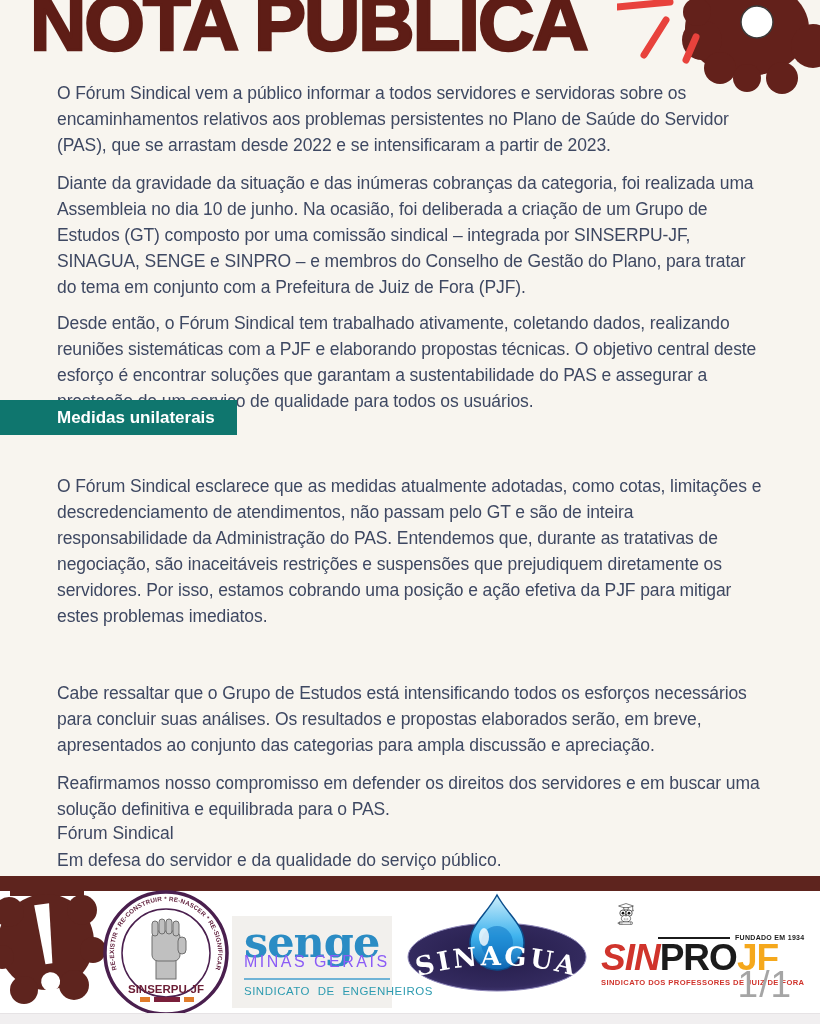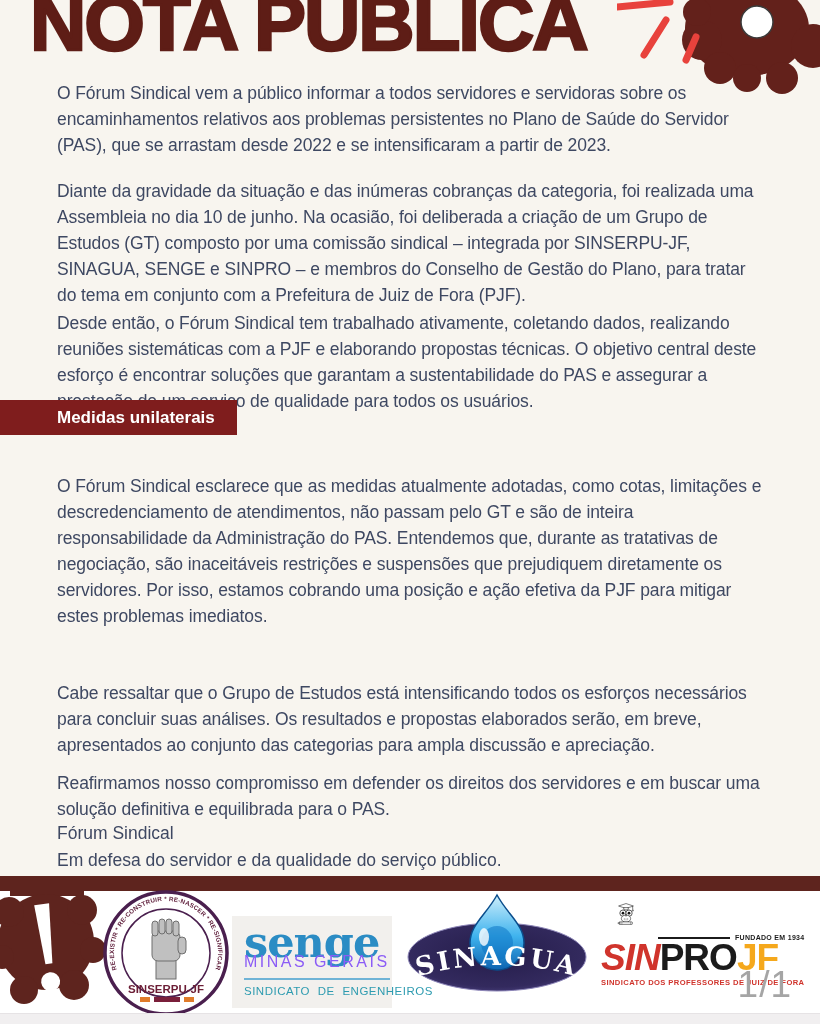--- a/index.html
+++ b/index.html
@@ -18,28 +18,28 @@
   }
   
   .splash-top{position:absolute;top:-14px;right:-12px;width:215px;height:110px;pointer-events:none;}
   
   .para{
     position:absolute;left:57px;width:706px;
     font-size:17.5px;line-height:26px;letter-spacing:-0.1px;
     color:#3e4862;
   }
   .p1{top:62px;}
-  .p2{top:160px;}
+  .p2{top:152px;}
   .p3{top:292px;}
   .p4{top:455px;}
   .p5{top:662px;}
   .p6{top:752px;}
   
   .banner{
-    position:absolute;left:0;height:35px;background:#7f1d1d;
+    position:absolute;left:0;height:35px;background:#0f766e;
     color:#ffffff;font-weight:bold;font-size:17px;
     display:flex;align-items:center;padding-left:57px;box-sizing:border-box;
   }
   .banner1{top:400px;width:237px;}
   .banner2{top:612px;width:327px;}
   
   .signature{
     position:absolute;left:57px;top:820px;width:706px;
     font-size:17.5px;line-height:27px;color:#3e4862;
   }

